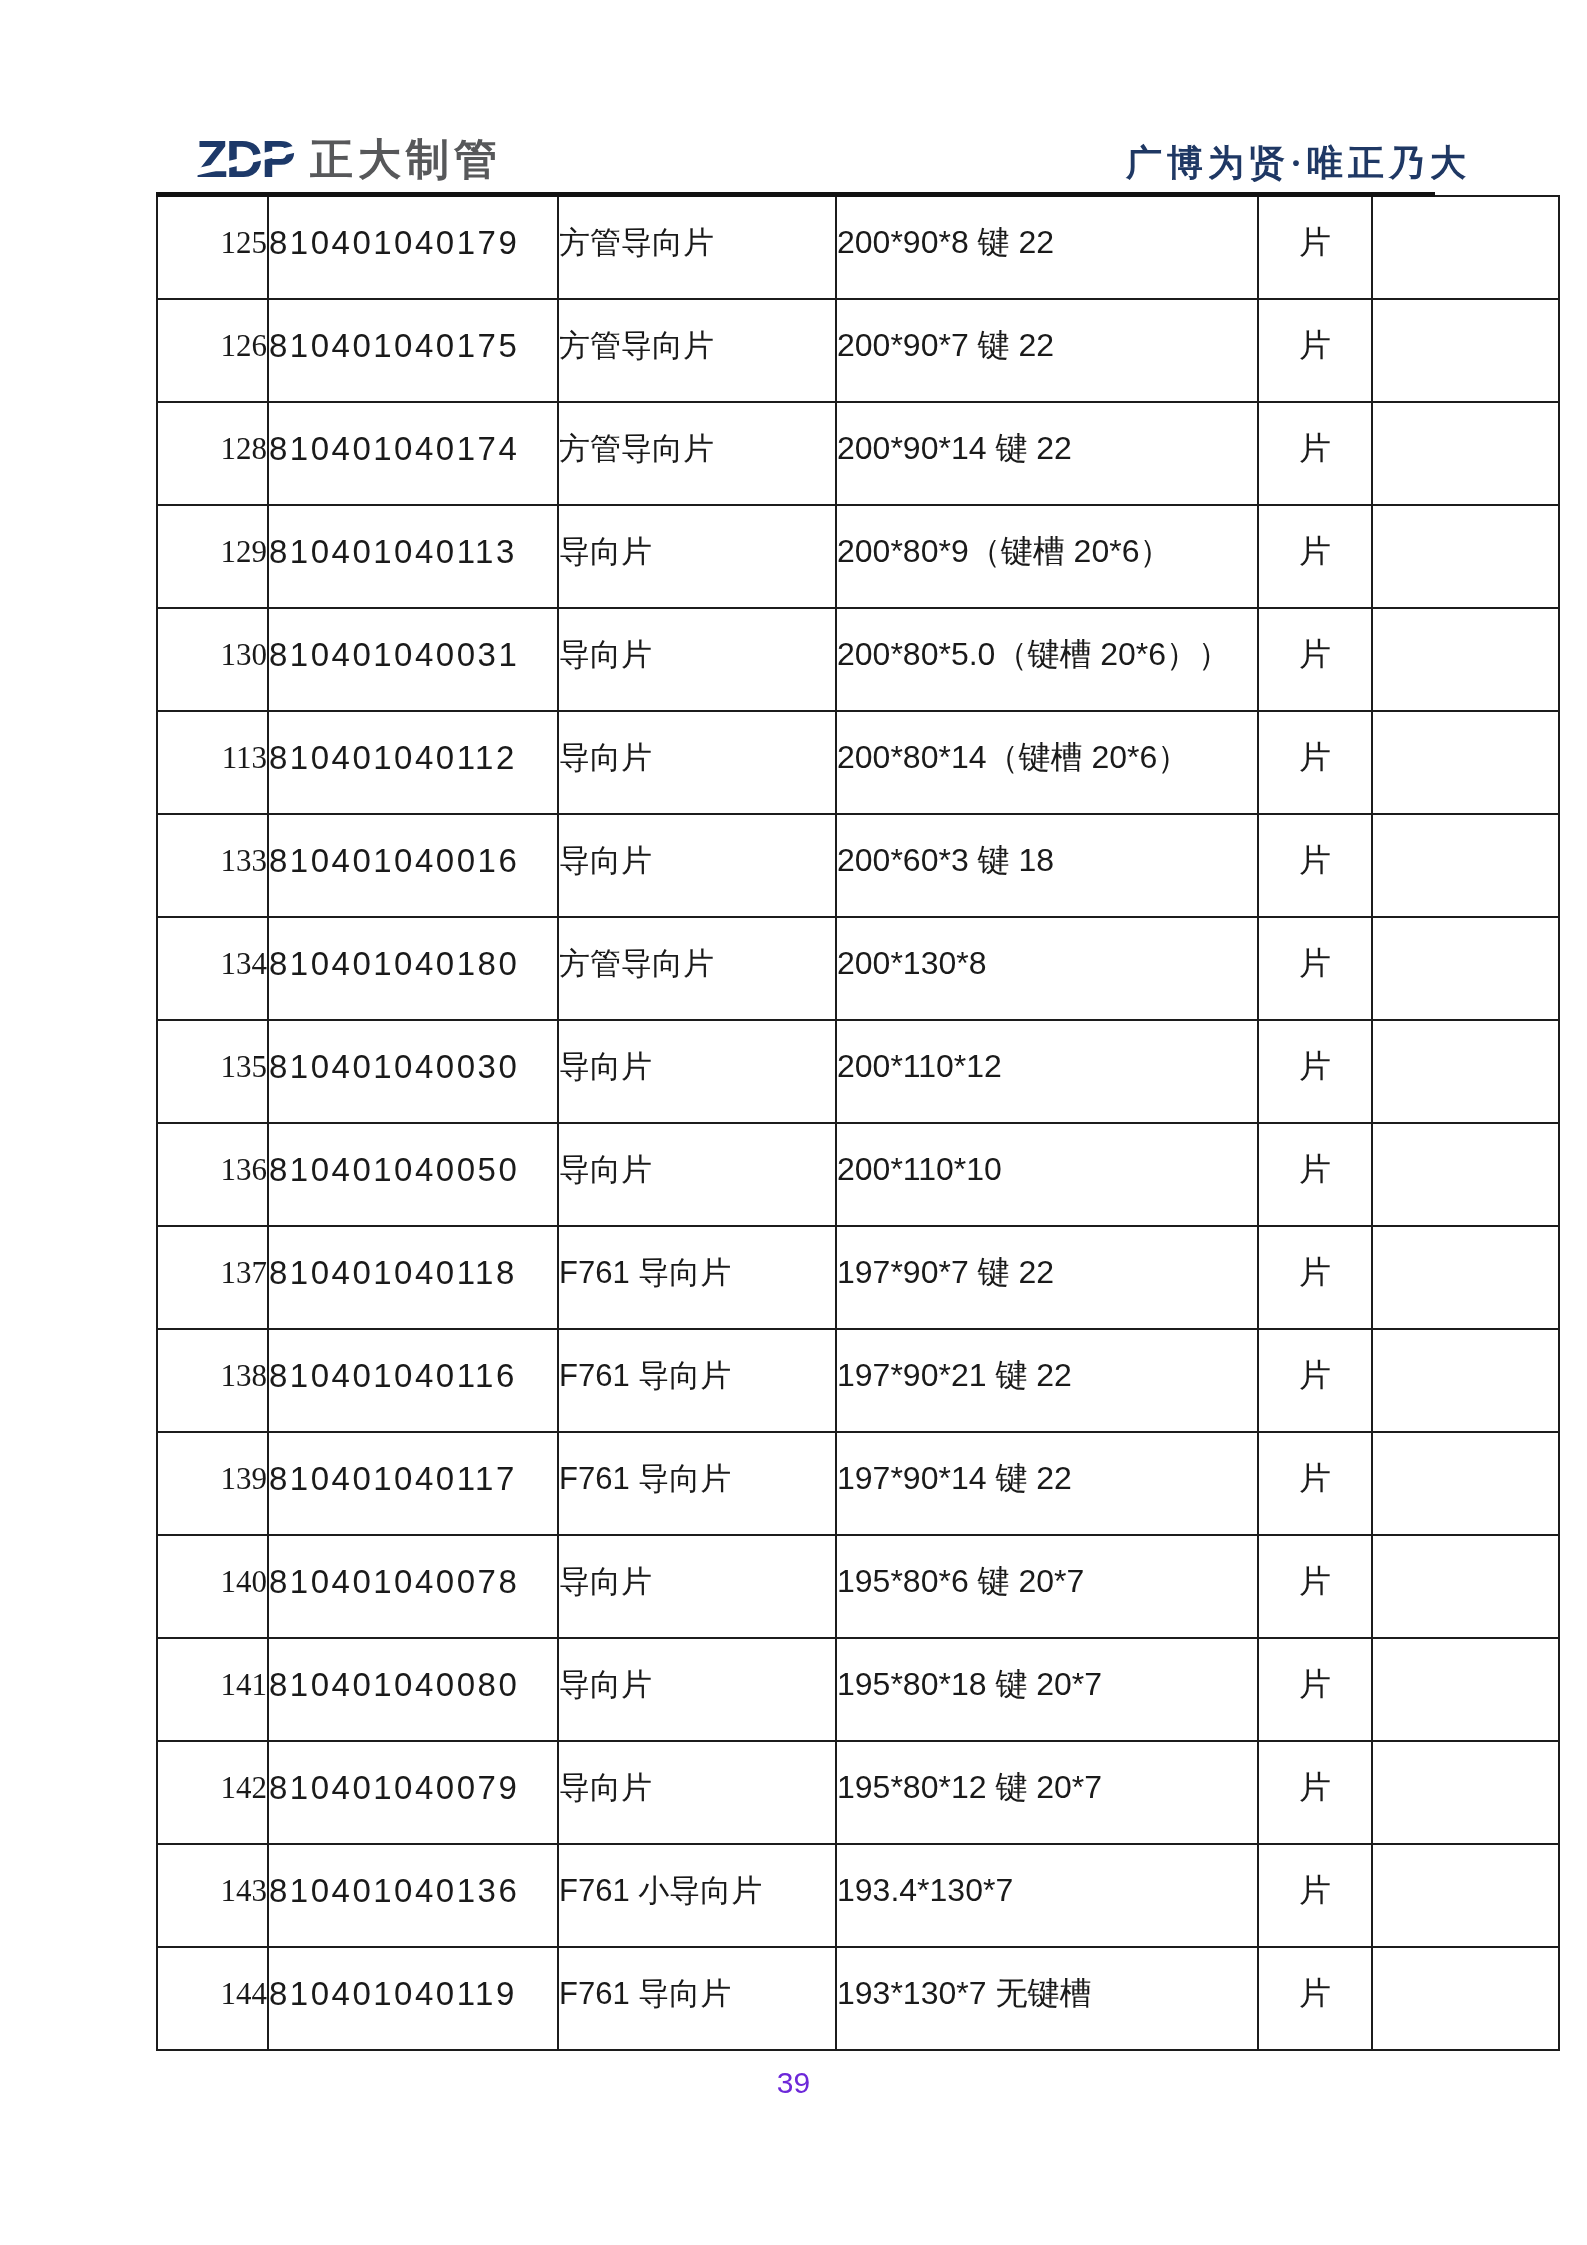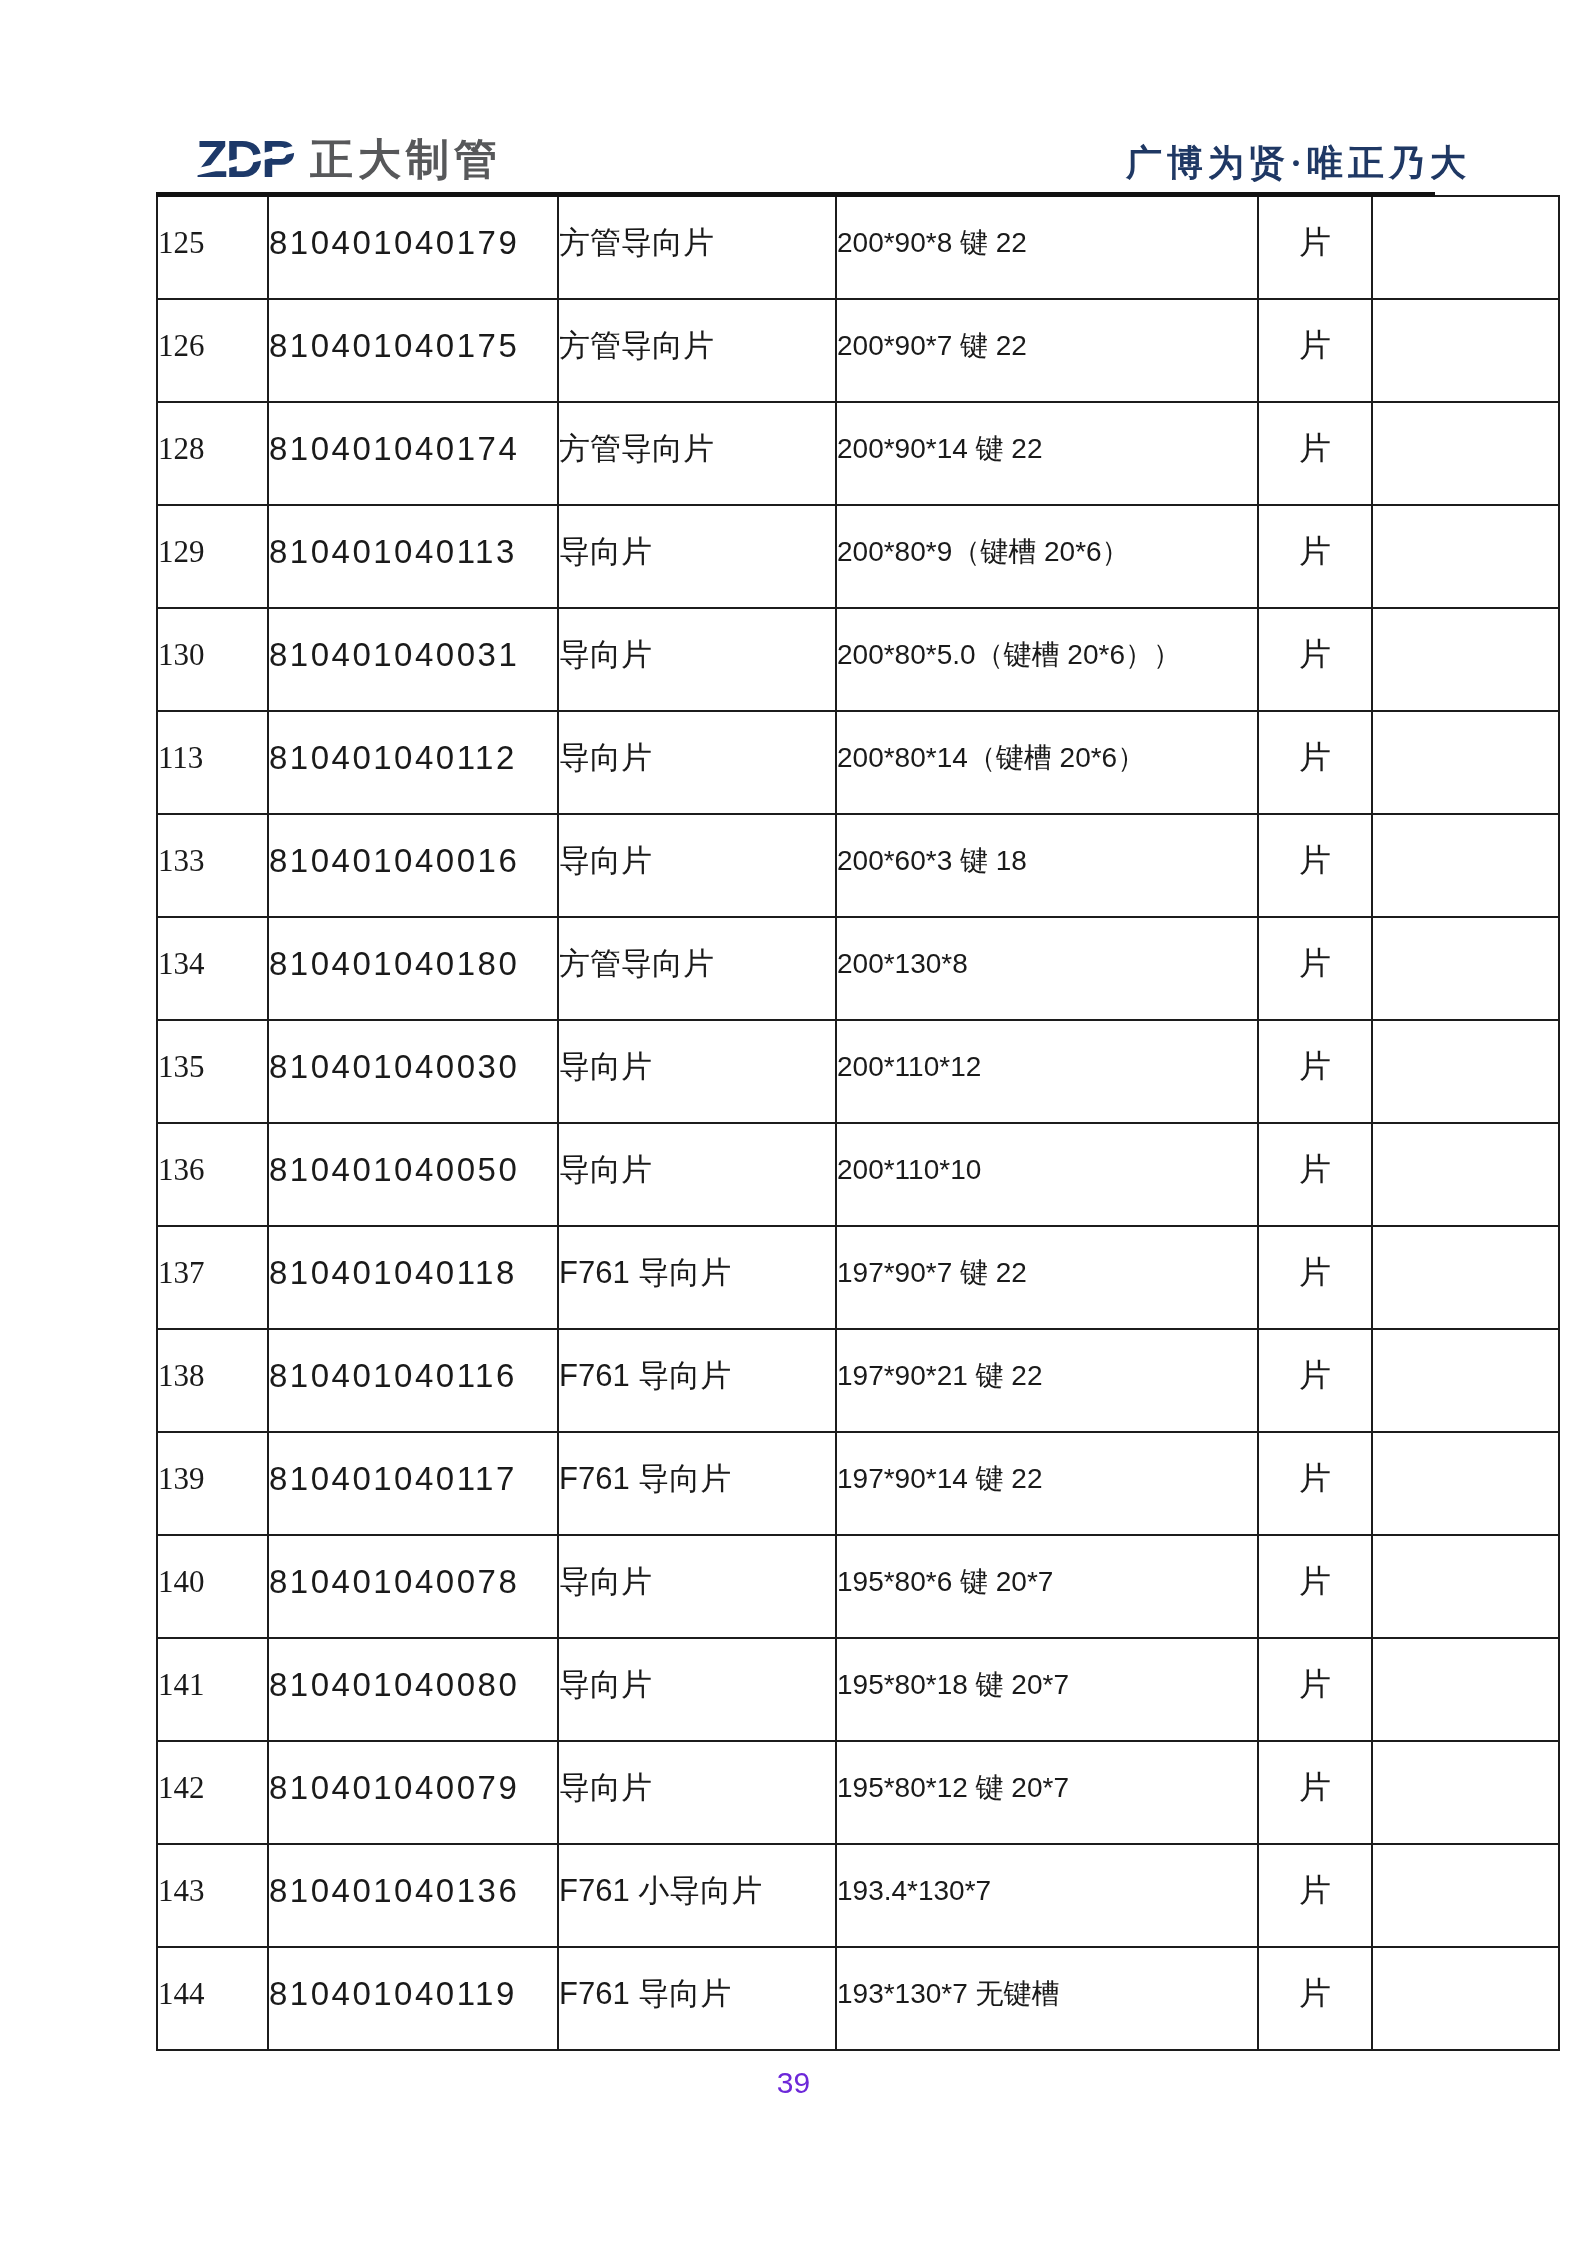--- a/index.html
+++ b/index.html
@@ -59,35 +59,35 @@
   }
   table.parts td{
     border:2px solid var(--border_color);
     height:91px;
     vertical-align:middle;
     padding:0 0 10px 0;
     overflow:hidden;
     white-space:nowrap;
   }
   td.c-no{
-    text-align:left;
+    text-align:right;
     font-family:"Liberation Serif","DejaVu Serif",serif;
     font-size:31px;
   }
   td.c-code{
     padding-left:15px;
     font-size:33px;letter-spacing:2.5px;
   }
   td.c-name{
     padding-left:14px;
     font-size:31px;
   }
   td.c-spec{
     padding-left:13px;
-    font-size:28px;
+    font-size:32px;
   }
   td.c-unit{
     text-align:center;
     font-family:"Liberation Serif","DejaVu Serif",serif;
     font-size:32px;
   }
   td.c-note{}
   
   .page-number{
     position:absolute;left:0;top:2066px;width:100%;

